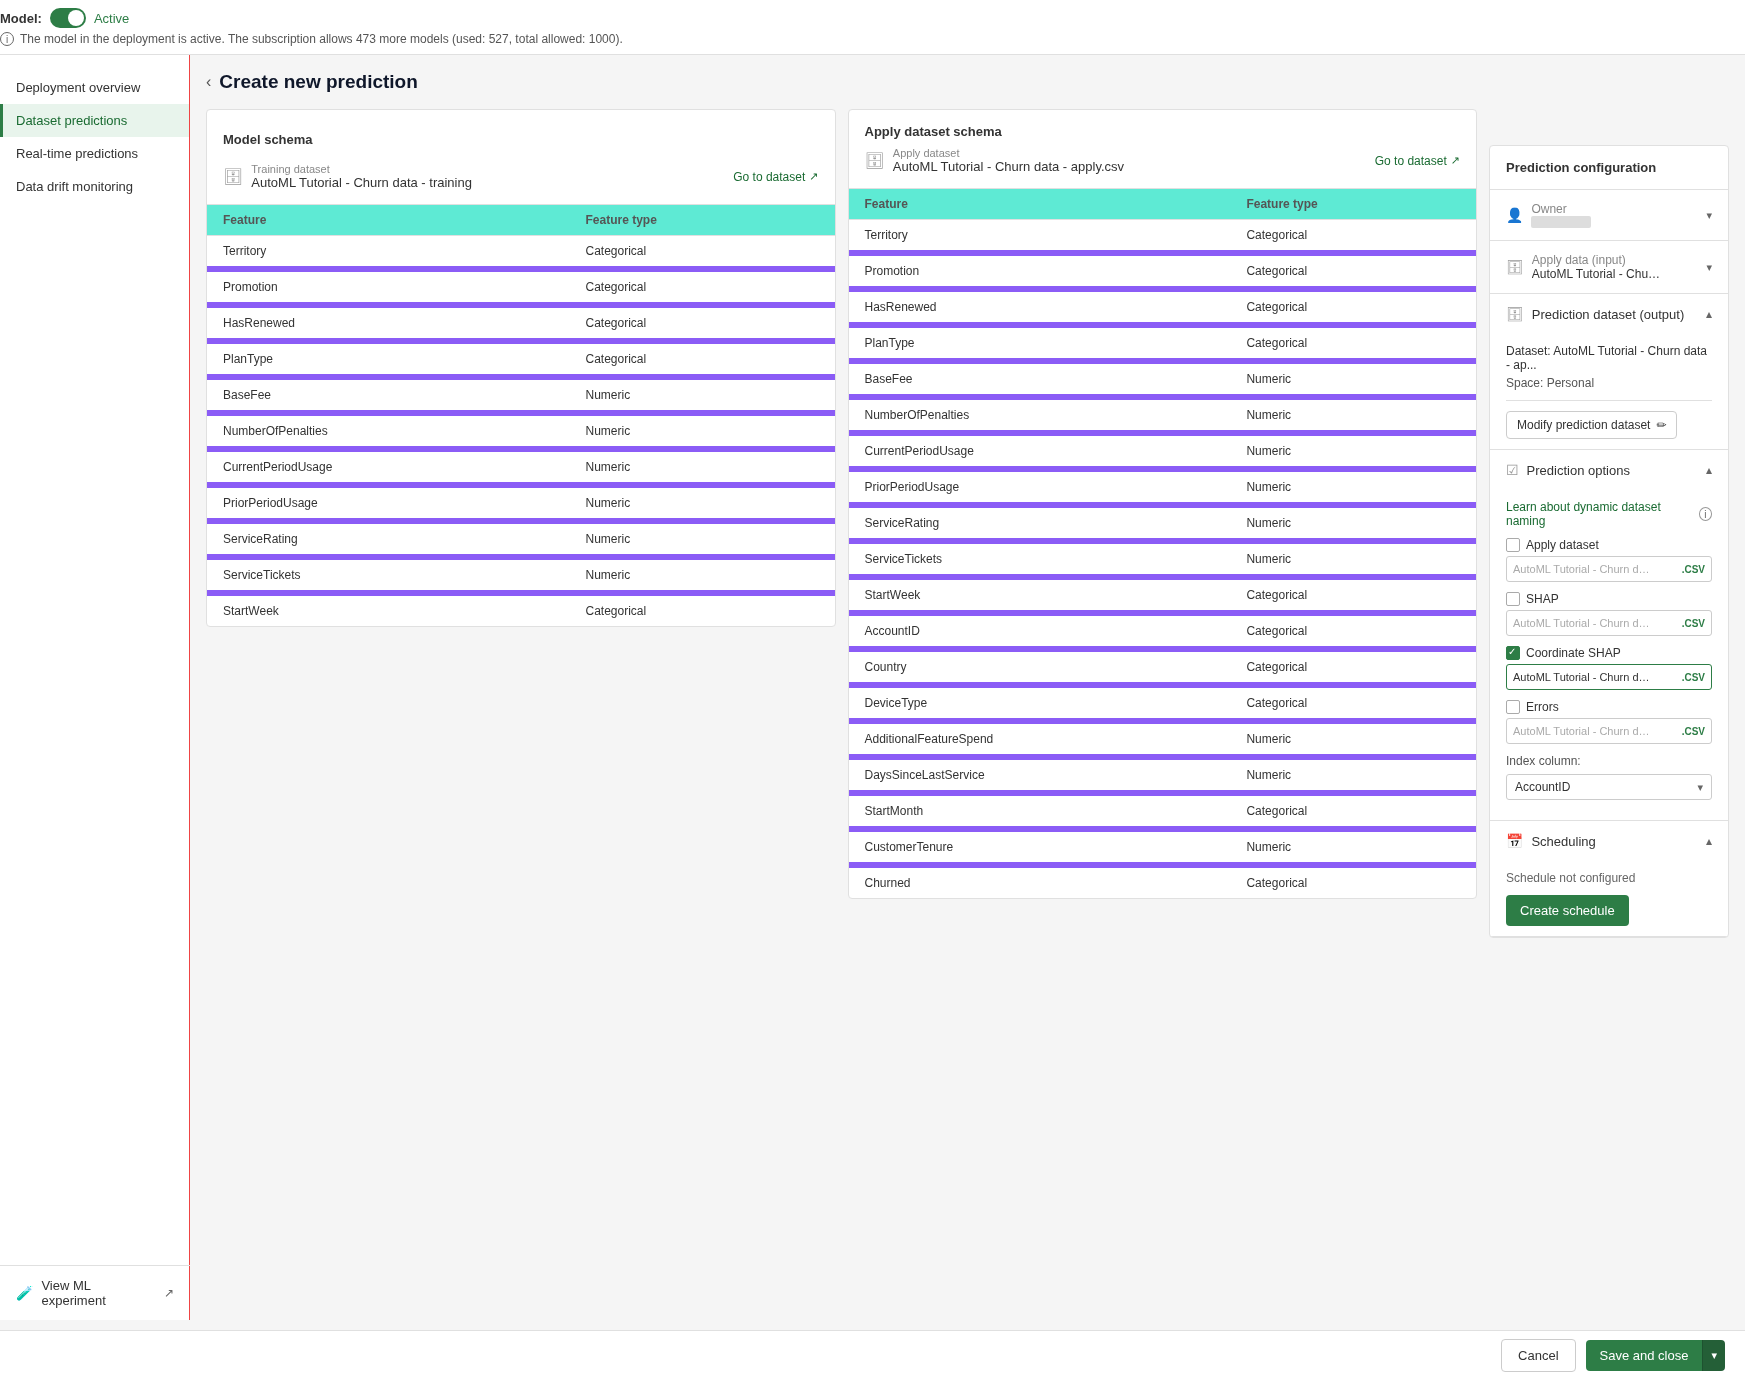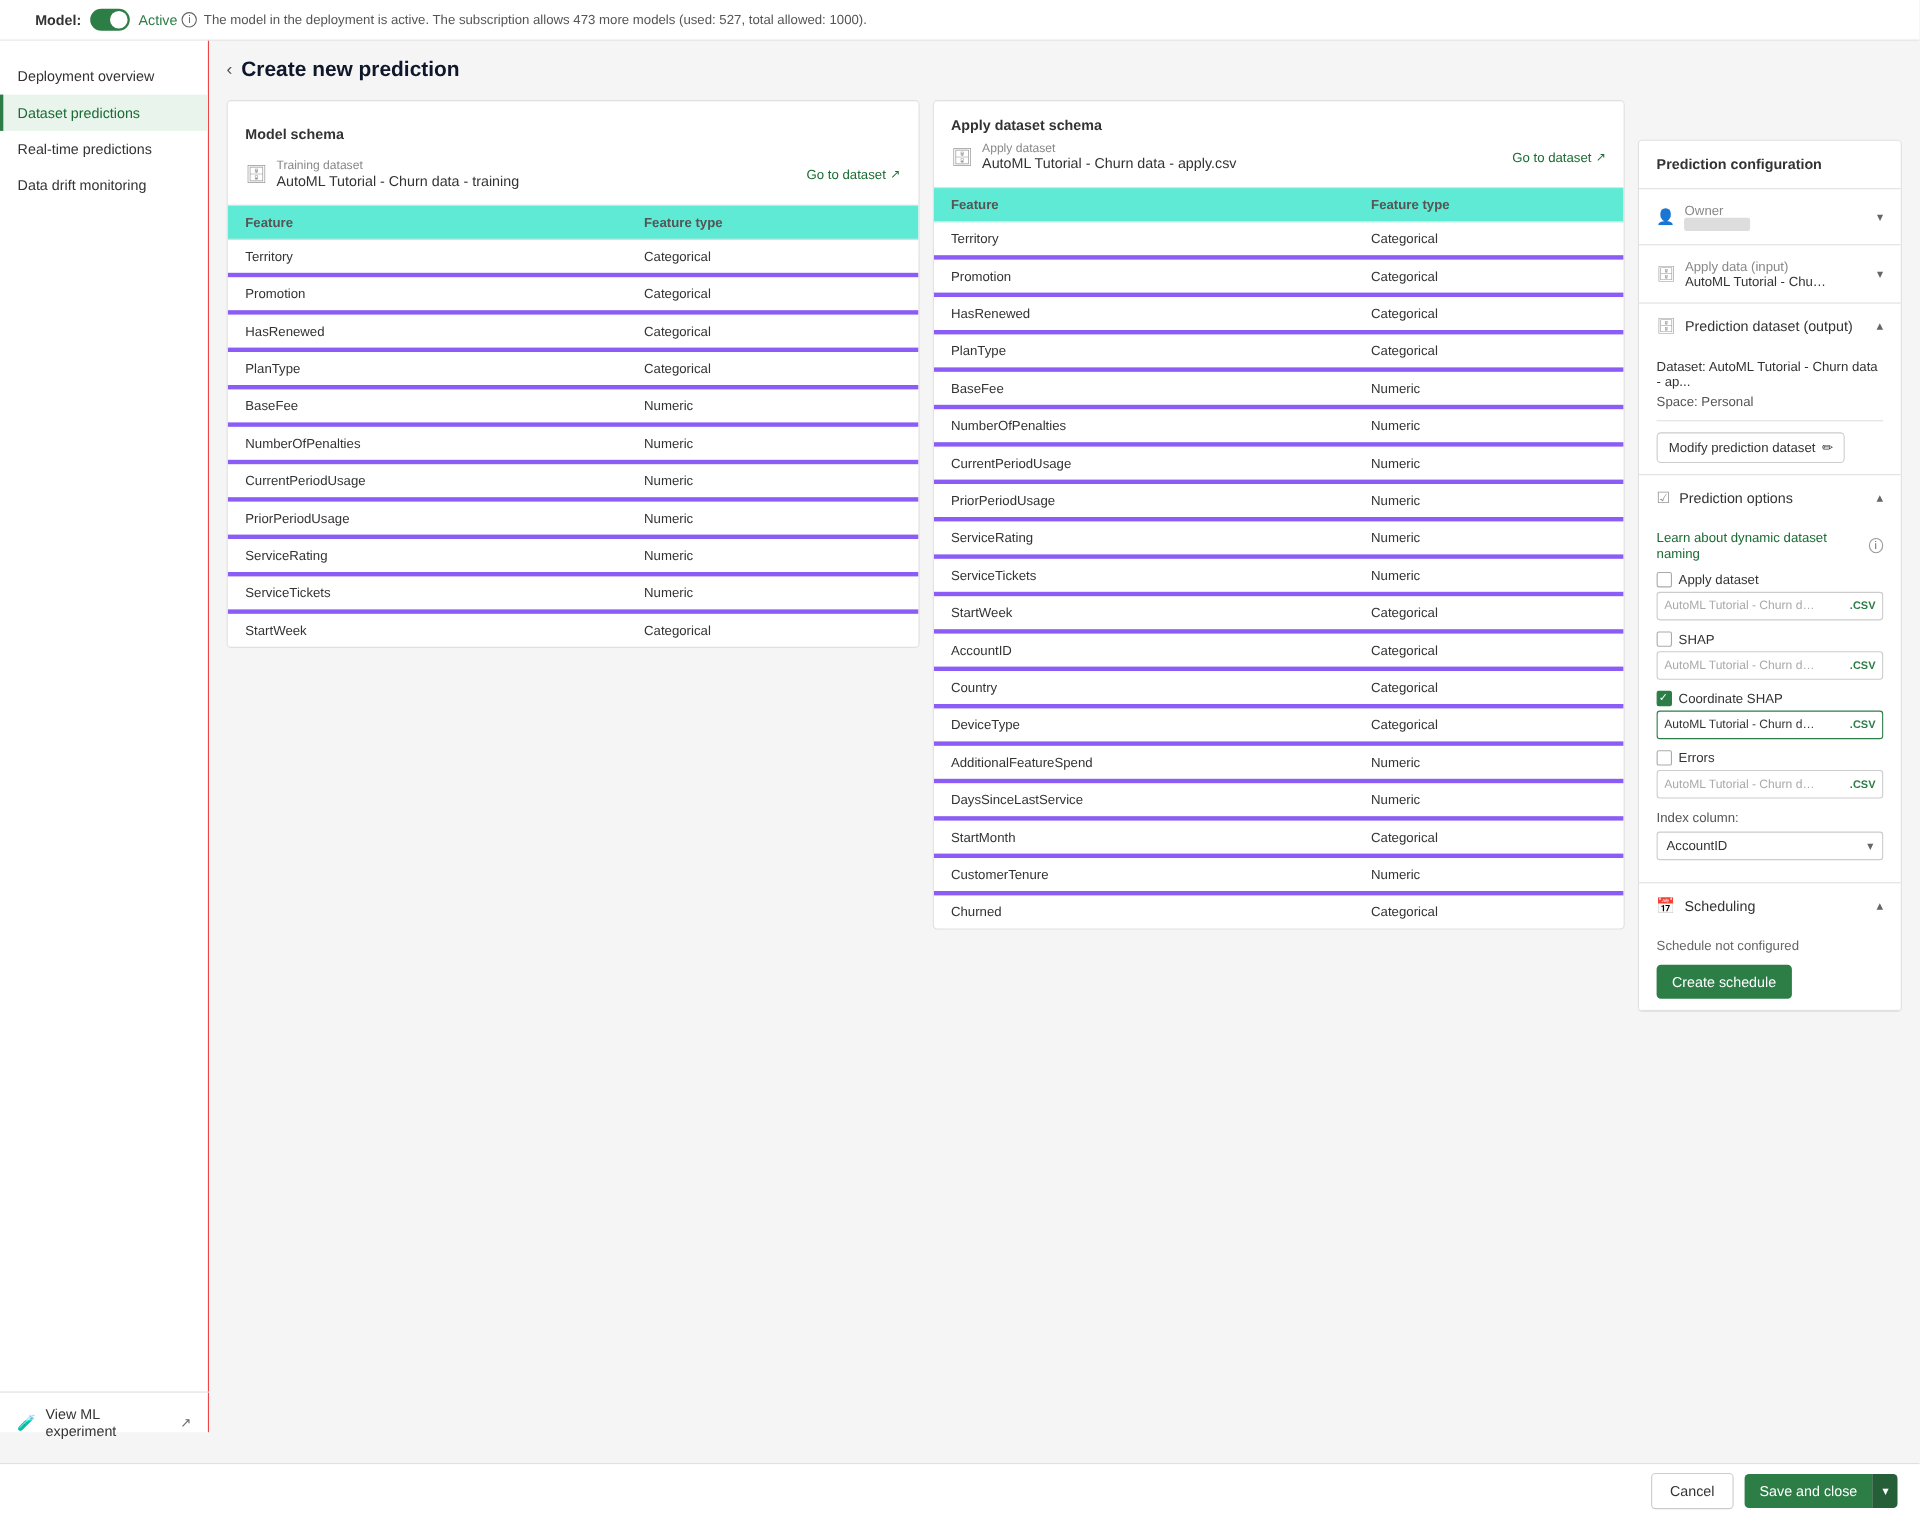--- a/index.html
+++ b/index.html
@@ -1,18 +1,18 @@
 <!DOCTYPE html>
 <html><head>
   <meta charset="utf-8">
   <style>
     * { box-sizing: border-box; margin: 0; padding: 0; }
     body { font-family: -apple-system, BlinkMacSystemFont, 'Segoe UI', Arial, sans-serif; font-size: 13px; color: #333; background: #f5f5f5; height: 1380px; overflow: hidden; }
     
-    .top-bar { background: #fff; border-bottom: 1px solid #e0e0e0; padding: 8px 32px; display: flex; gap: 4px; }
+    .top-bar { background: #fff; border-bottom: 1px solid #e0e0e0; padding: 8px 0; display: flex; flex-direction: column; gap: 4px; }
     .model-status { display: flex; align-items: center; gap: 8px; font-size: 13px; font-weight: 600; }
     .toggle { width: 36px; height: 20px; background: #2d7d46; border-radius: 10px; position: relative; display: inline-block; }
     .toggle::after { content: ''; position: absolute; width: 16px; height: 16px; background: #fff; border-radius: 50%; top: 2px; right: 2px; }
     .active-text { color: #2d7d46; font-weight: 400; }
     .info-bar { display: flex; align-items: center; gap: 6px; font-size: 12px; color: #555; }
     .info-icon { width: 14px; height: 14px; border-radius: 50%; border: 1px solid #666; display: inline-flex; align-items: center; justify-content: center; font-size: 10px; color: #666; }
     
     .main-layout { display: flex; height: calc(1380px - 65px - 50px); }
     
     
@@ -32,21 +32,21 @@
     .schema-panel { background: #fff; border: 1px solid #e0e0e0; border-radius: 4px; flex: 1; overflow: hidden; }
     .schema-header { padding: 14px 16px; border-bottom: 1px solid #e0e0e0; }
     .schema-dataset-row { display: flex; align-items: center; justify-content: space-between; margin-top: 8px; }
     .dataset-info { display: flex; align-items: center; gap: 8px; }
     .dataset-label { font-size: 11px; color: #888; }
     .dataset-name { font-size: 13px; color: #333; font-weight: 500; }
     .go-to-dataset { font-size: 12px; color: #1a6b32; cursor: pointer; display: flex; align-items: center; gap: 4px; text-decoration: none; }
     
     .schema-table { width: 100%; border-collapse: collapse; }
     .schema-table th { text-align: left; padding: 8px 16px; font-size: 12px; font-weight: 600; color: #555; background: #5eead4; border-bottom: 1px solid #e0e0e0; }
-    .schema-table td { padding: 8px 16px; font-size: 12px; color: #333; border-bottom: 4px solid #8b5cf6; }
+    .schema-table td { padding: 8px 16px; font-size: 12px; color: #333; border-bottom: 6px solid #8b5cf6; }
     .schema-table tr:last-child td { border-bottom: none; }
     
     
     .right-panel { width: 240px; background: #fff; border: 1px solid #e0e0e0; border-radius: 4px; flex-shrink: 0; overflow-y: auto; margin-top: 36px; }
     .right-panel-title { padding: 14px 16px; font-size: 13px; font-weight: 600; color: #333; border-bottom: 1px solid #e0e0e0; }
     
     .config-section { border-bottom: 1px solid #e0e0e0; }
     .config-section-header { display: flex; align-items: center; justify-content: space-between; padding: 12px 16px; cursor: pointer; }
     .config-section-title { display: flex; align-items: center; gap: 8px; font-size: 13px; font-weight: 500; color: #333; }
     .chevron { font-size: 12px; color: #666; }

